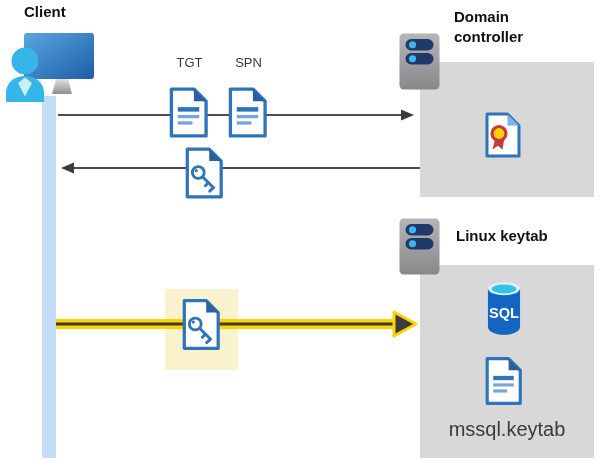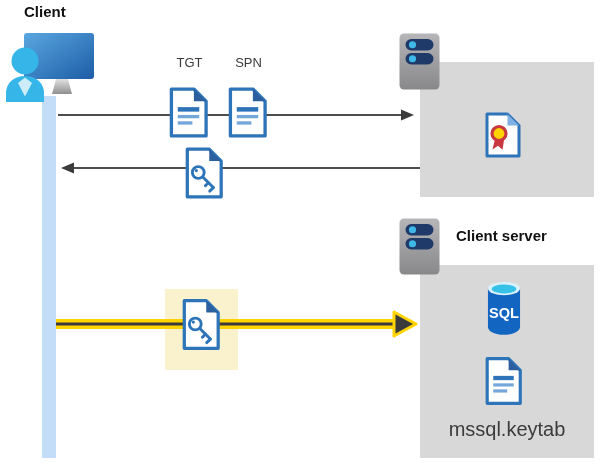--- a/index.html
+++ b/index.html
@@ -105,20 +105,22 @@
     <path d="M27.5 2 L27.5 14.5 L40 14.5 Z" fill="#2b5f9e"></path>
     <g stroke="#2e74b8" stroke-width="3" fill="none" stroke-linecap="round">
       <circle cx="16" cy="26.5" r="6.2"></circle>
       <path d="M20.8 31.3 L31.8 42.3"></path>
       <path d="M31.8 42.3 L28 46"></path>
       <path d="M26.6 37.1 L23.4 40.3"></path>
     </g>
     <circle cx="14" cy="24.5" r="1.6" fill="#2e74b8"></circle>
   </svg>
 
+  <div class="abs node-label pre" style="left:454px;top:7px;">Domain
+controller</div>
 
   <svg class="abs icon" style="left:399px;top:33px;" width="41" height="57" viewBox="0 0 41 57">
     <defs>
       <linearGradient id="g-srv1" x1="0" y1="0" x2="0" y2="1">
         <stop offset="0" stop-color="#b6b6b9"></stop>
           <stop offset="1" stop-color="#88888b"></stop>
       </linearGradient>
     </defs>
     <rect x="0.5" y="0.5" width="40" height="56" rx="4.5" fill="url(#g-srv1)"></rect>
     <rect x="6.5" y="6" width="28" height="11.5" rx="5.75" fill="#1f3a69"></rect>
@@ -127,21 +129,21 @@
     <circle cx="13.5" cy="25.75" r="3.6" fill="#3fb7e8"></circle>
   </svg>
 
   <svg class="abs icon" style="left:483px;top:112px;" width="40" height="46" viewBox="0 0 40 46">
     <path d="M4 2 H24.5 L36 13.5 V44 H4 Z" fill="#fff" stroke="#2e74b8" stroke-width="3" stroke-linejoin="round"></path>
     <path d="M24.5 2 L24.5 13.5 L36 13.5 Z" fill="#7fb0e4"></path>
     <path d="M12.5 25 L9.5 37.5 L15 33.8 L19.5 37.8 L21.5 25 Z" fill="#c8383e"></path>
     <circle cx="16" cy="21.5" r="7" fill="#ffd302" stroke="#c8383e" stroke-width="3.2"></circle>
   </svg>
 
-  <div class="abs node-label" style="left:456px;top:227px;">Client server</div>
+  <div class="abs node-label" style="left:456px;top:227px;">Linux keytab</div>
 
   <svg class="abs icon" style="left:399px;top:218px;" width="41" height="57" viewBox="0 0 41 57">
     <defs>
       <linearGradient id="g-srv2" x1="0" y1="0" x2="0" y2="1">
         <stop offset="0" stop-color="#b6b6b9"></stop>
           <stop offset="1" stop-color="#88888b"></stop>
       </linearGradient>
     </defs>
     <rect x="0.5" y="0.5" width="40" height="56" rx="4.5" fill="url(#g-srv2)"></rect>
     <rect x="6.5" y="6" width="28" height="11.5" rx="5.75" fill="#1f3a69"></rect>

